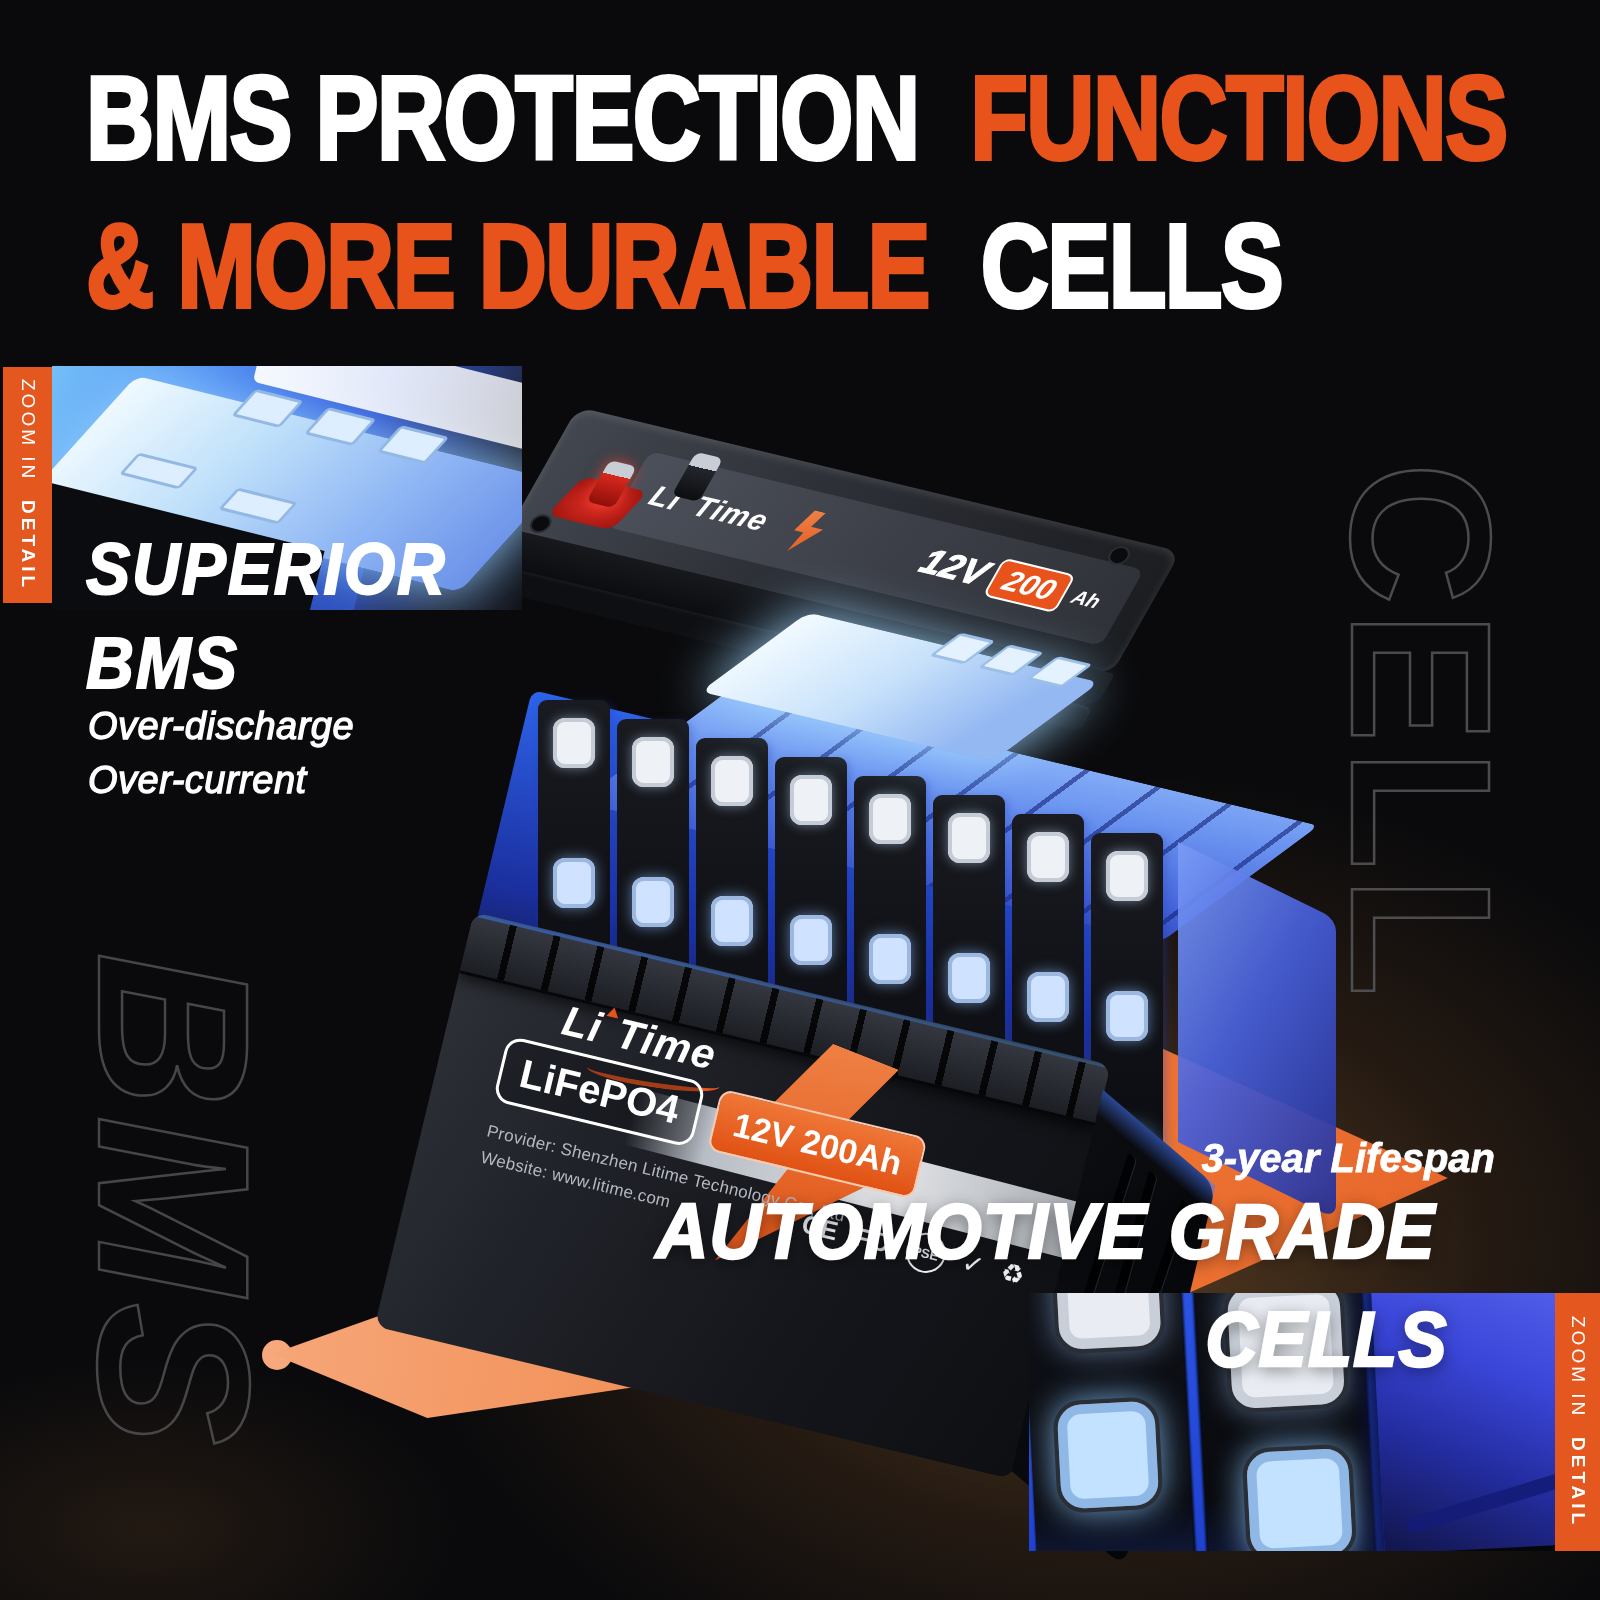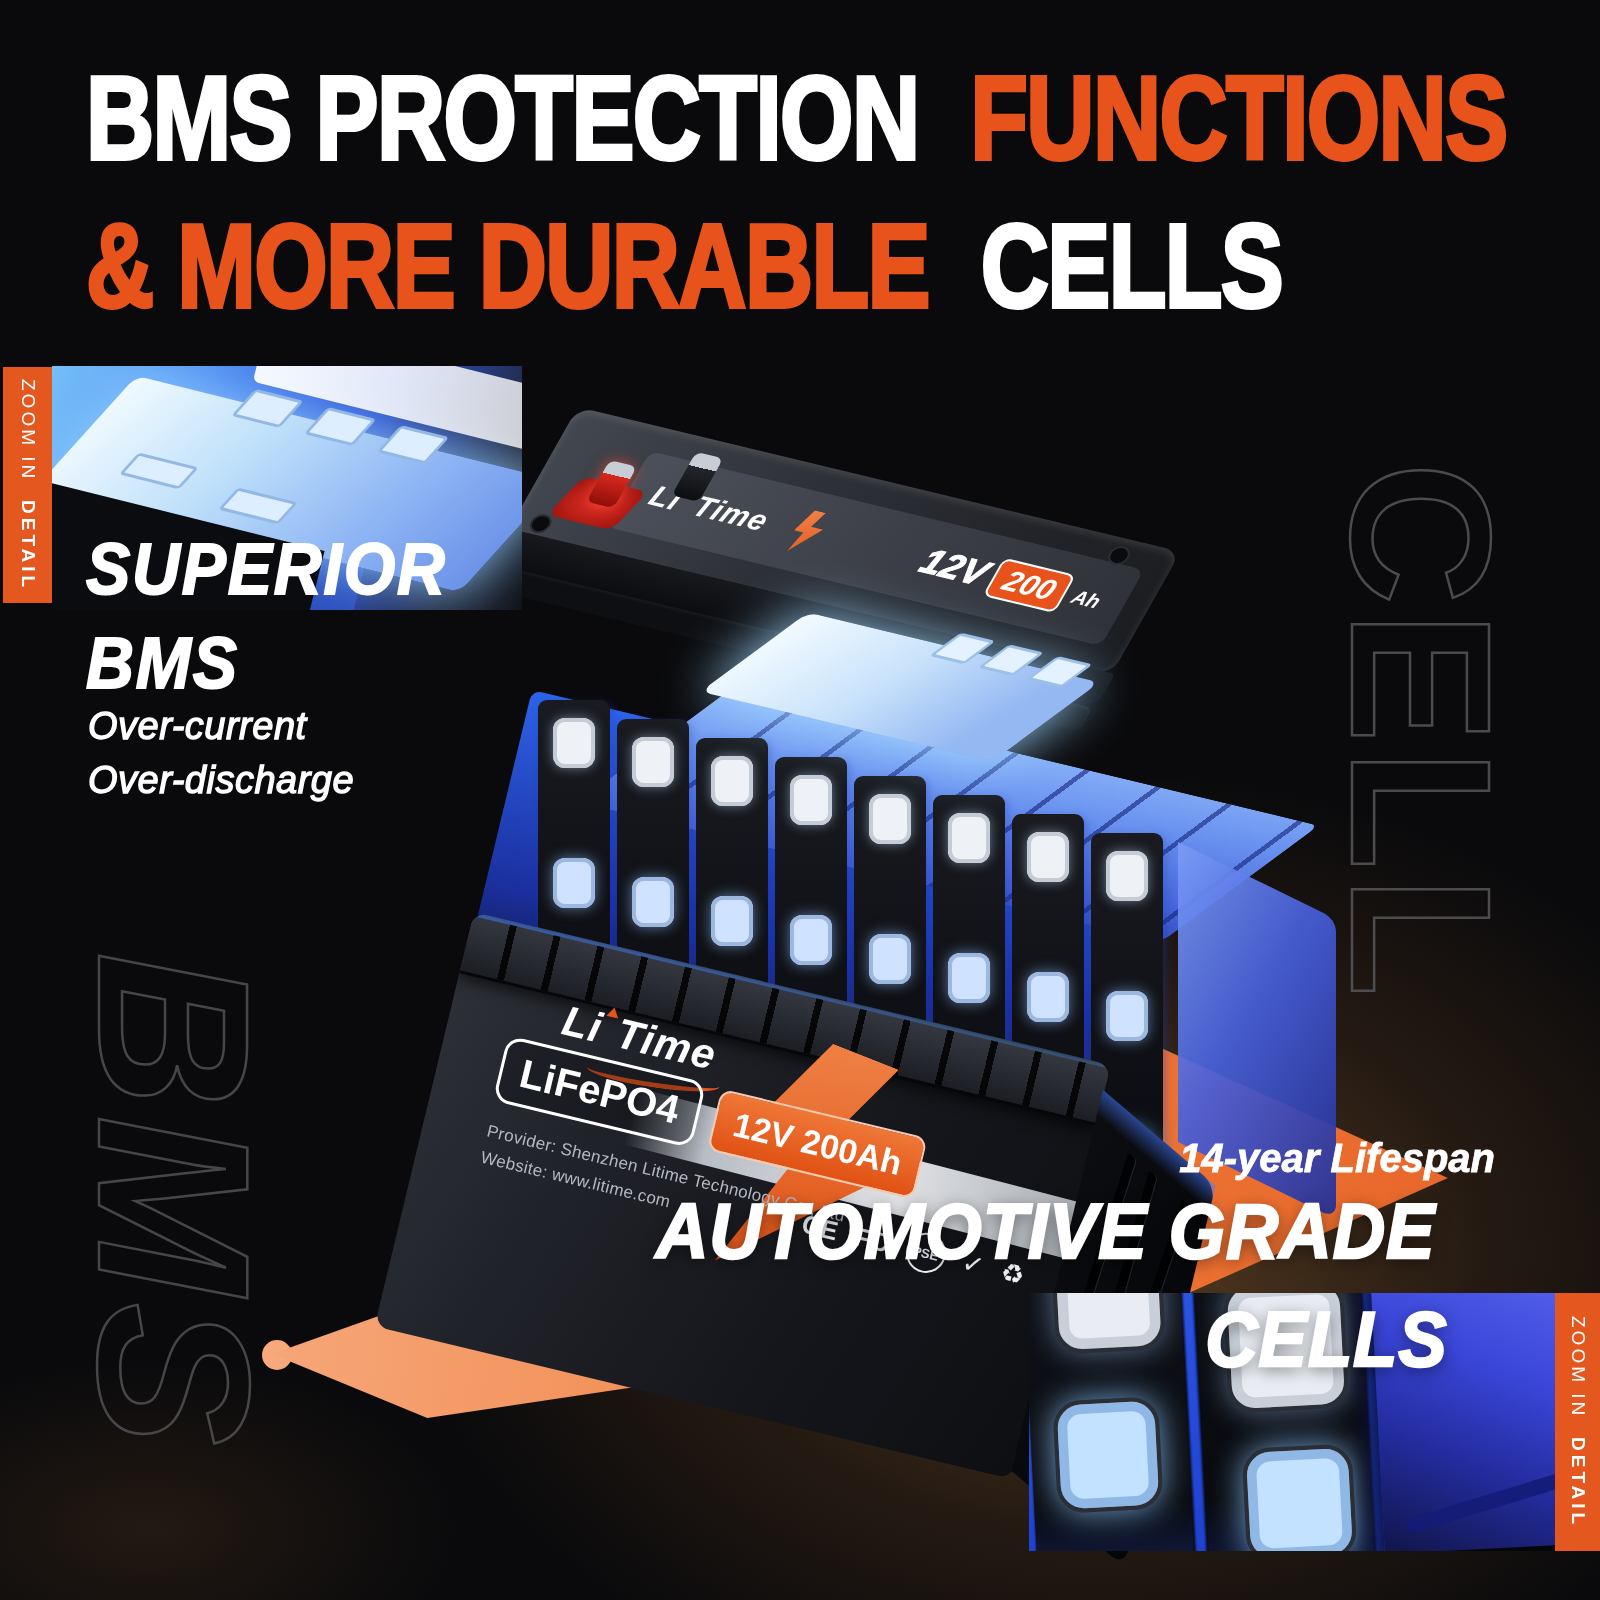--- a/index.html
+++ b/index.html
@@ -243,22 +243,22 @@
       <div class="chip c4"></div>
       <div class="chip c5"></div>
     </div>
     <div class="bms-streak"></div>
     <div class="bms-dark"></div>
   </div>
 
   <div class="superior-h superior-1">SUPERIOR</div>
   <div class="superior-h superior-2">BMS</div>
   <ul class="features">
+    <li>Over-discharge</li>
     <li>Over-current</li>
-    <li>Over-discharge</li>
   </ul>
 
   <div class="lid">
     <div class="lid-top">
       <div class="lid-band">
         <span class="logo lid-logo"><span>Li</span><span class="spark"></span><span>Time</span></span>
         <span class="lid-bolt"></span>
         <span class="lid-spec">
           <span class="v">12V</span>
           <span class="cap">200</span>
@@ -353,21 +353,21 @@
         <span>♻</span>
       </div>
     </div>
     <div class="case-side">
       <div class="cable k1"></div>
       <div class="cable k2"></div>
       <div class="cable k3"></div>
     </div>
   </div>
 
-  <div class="lifespan">14-year Lifespan</div>
+  <div class="lifespan">3-year Lifespan</div>
   <div class="headline headline-1">AUTOMOTIVE GRADE</div>
   <div class="headline headline-2">CELLS</div>
 
   <div class="cells-photo">
     <div class="bp-wrap">
       <div class="bp-gap g1"></div>
       <div class="bp-col bp-col1">
         <div class="bpt bpt-w" style="left:28px;top:-36px;width:96px;height:102px;"></div>
         <div class="bpt bpt-b" style="left:22px;top:118px;width:92px;height:98px;"></div>
       </div>

